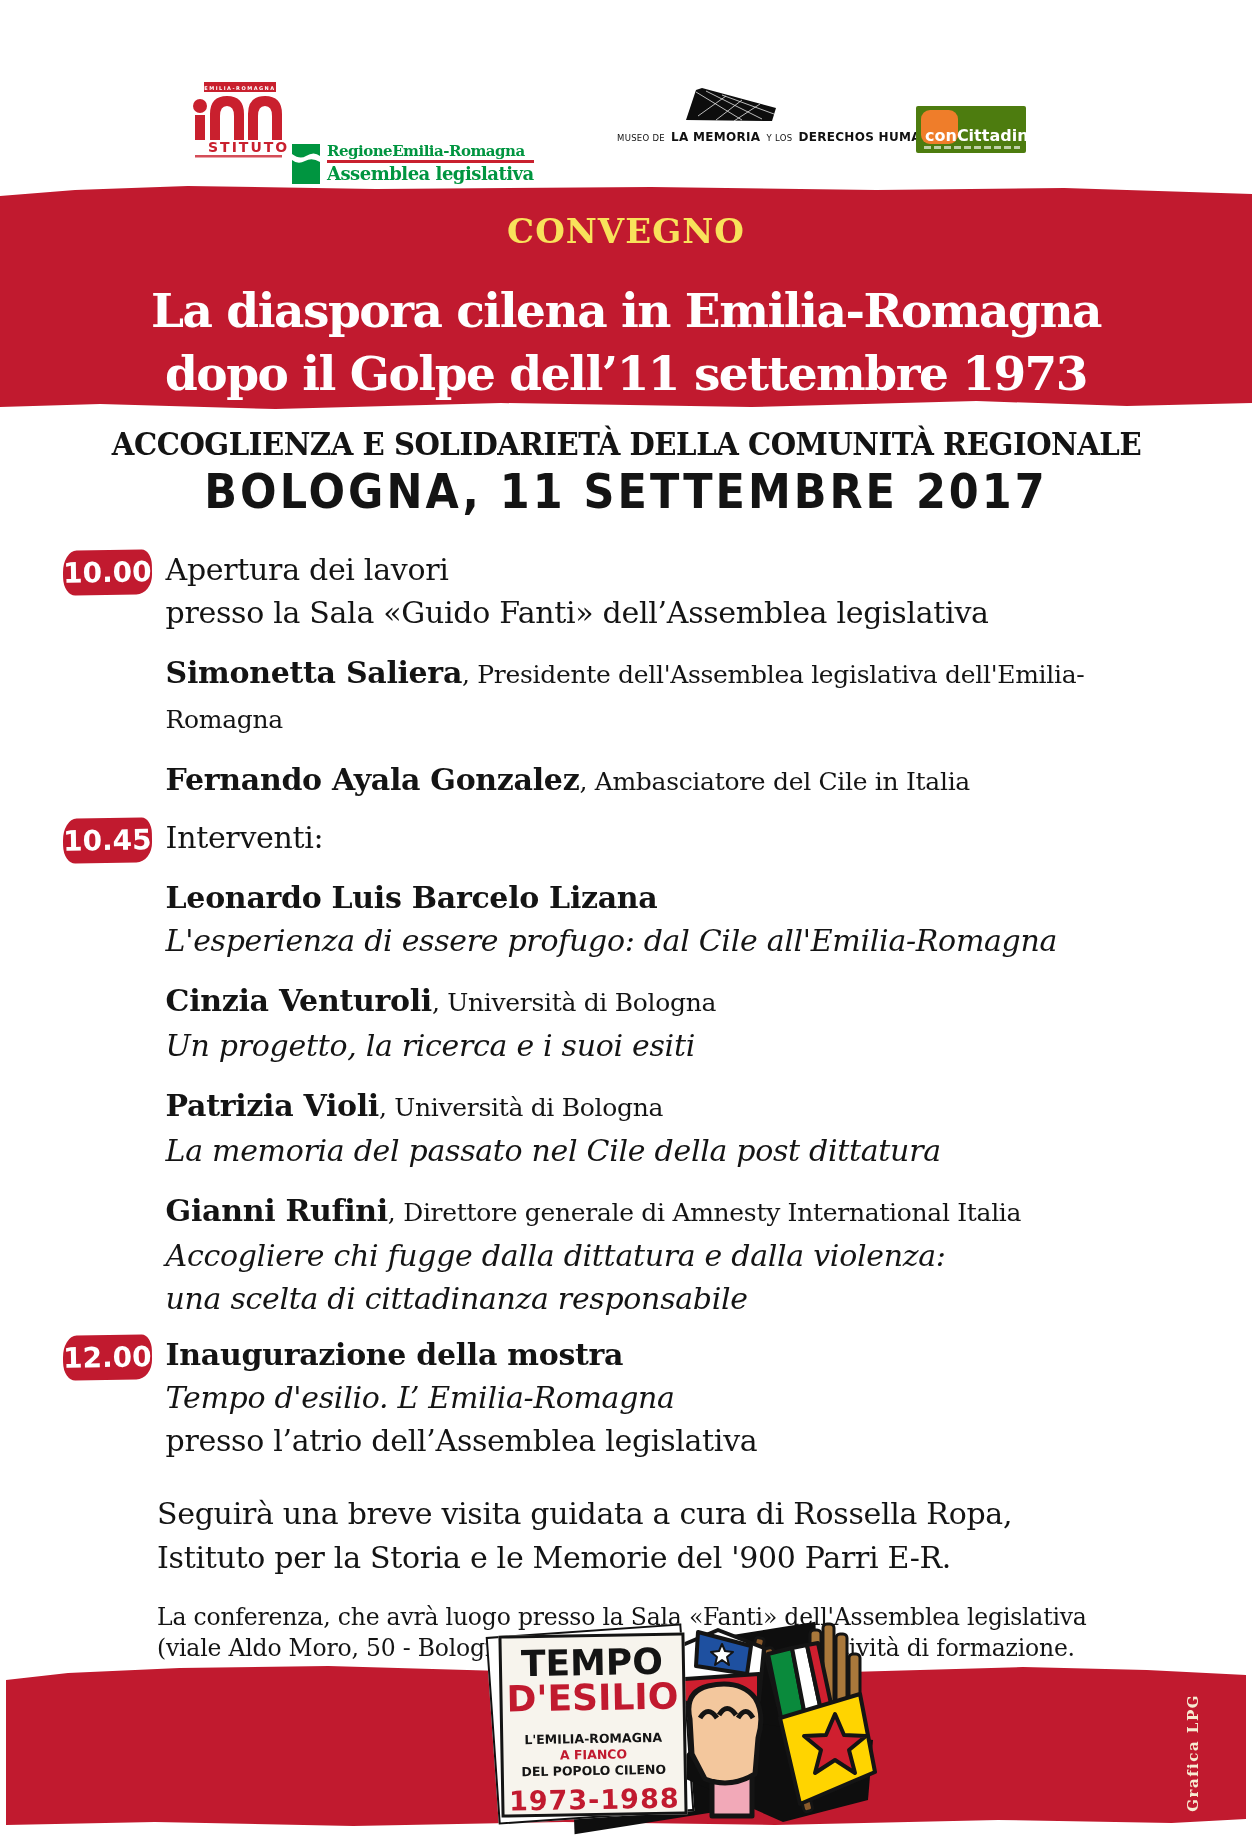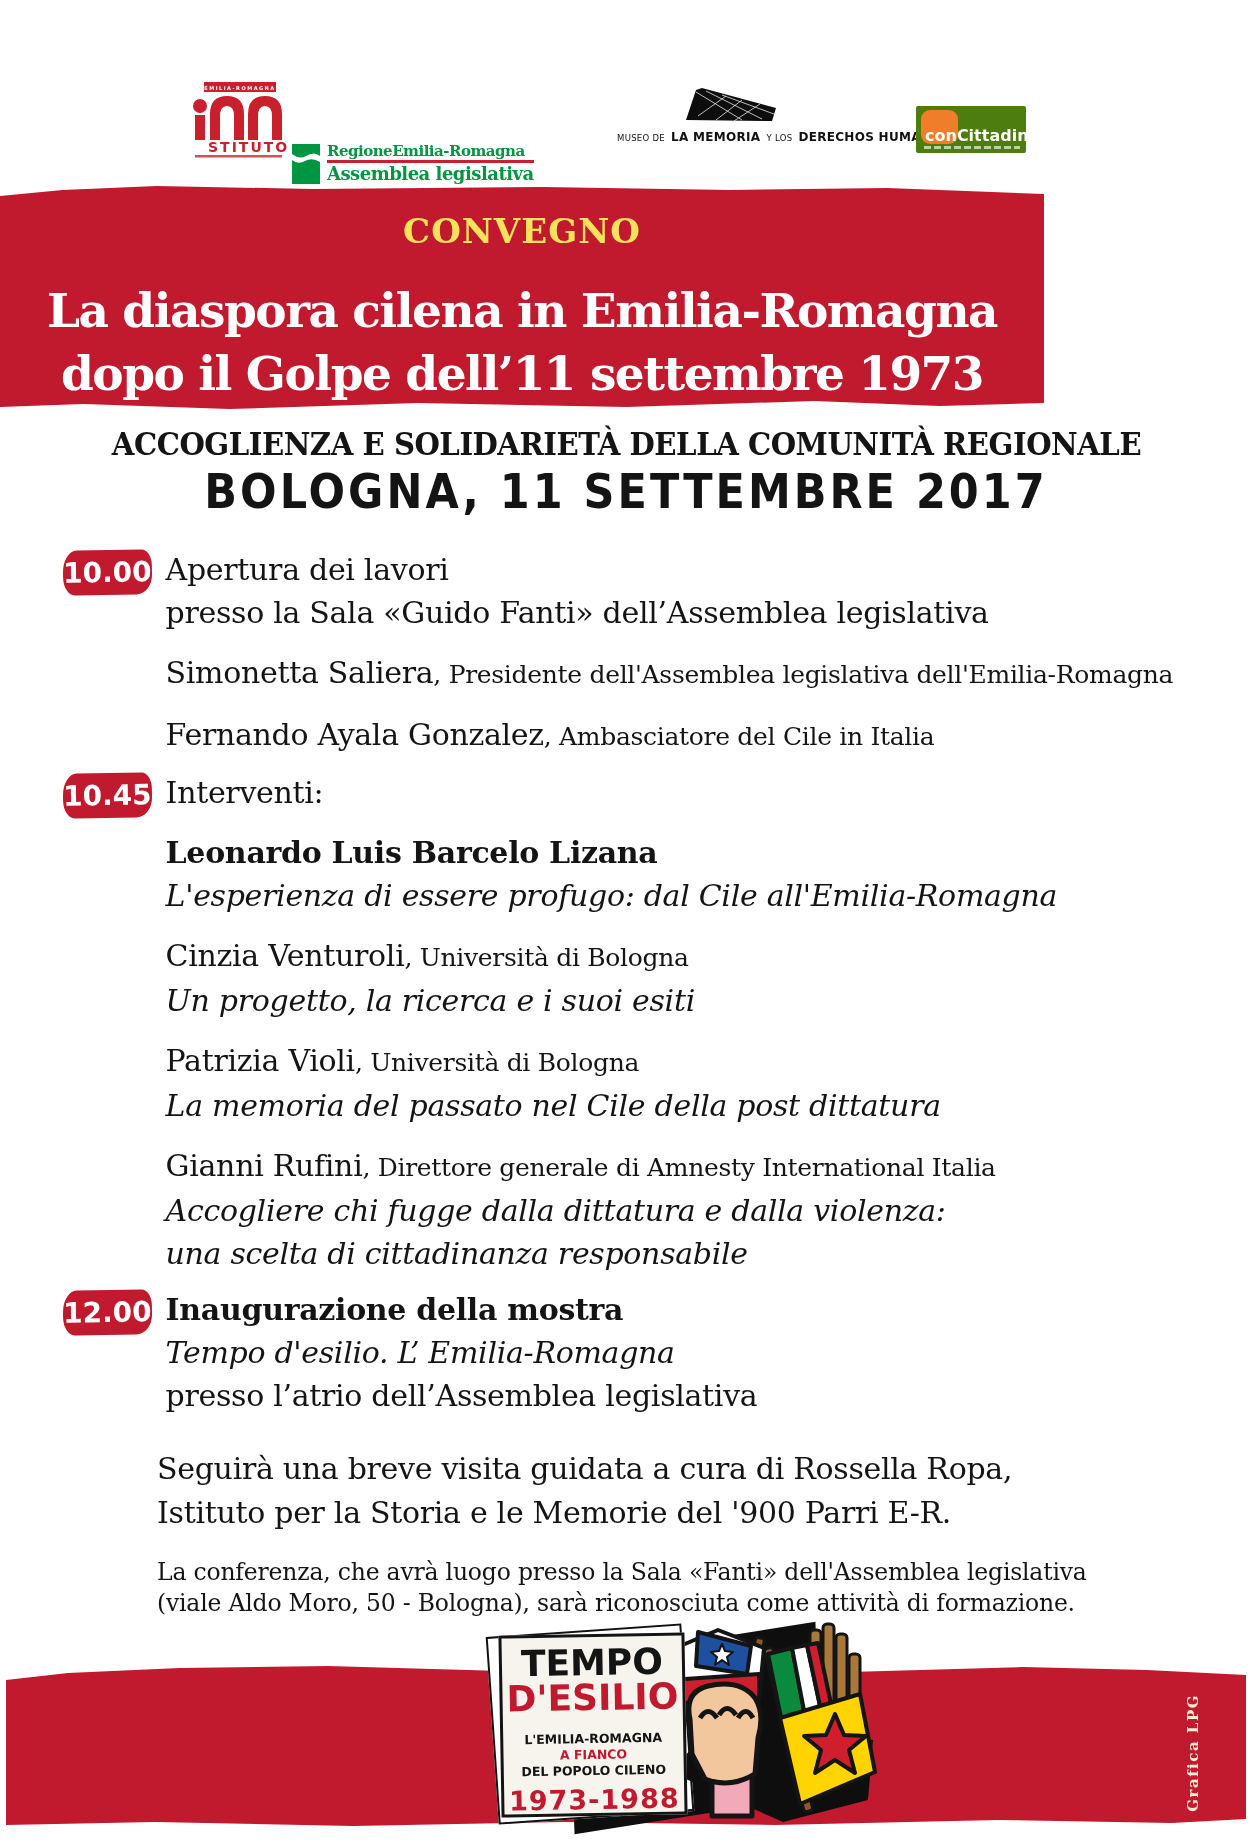--- a/index.html
+++ b/index.html
@@ -18,21 +18,21 @@
                  letter-spacing:0.3px;white-space:nowrap;}
   .museo-caption b{font-size:12px;}
   .logo-concittadini{position:absolute;left:916px;top:106px;width:110px;height:47px;
                      background:#4d7c0f;border-radius:2px;text-align:center;}
   .cc-orange{position:absolute;left:5px;top:4px;width:37px;height:34px;background:#ef7d2a;border-radius:9px;}
   .cc-text{position:absolute;left:9px;top:20px;font:bold 16px "DejaVu Sans",sans-serif;color:#fff;letter-spacing:0;}
   .cc-tag{position:absolute;left:8px;bottom:4px;right:6px;height:3px;opacity:.75;
           background:repeating-linear-gradient(90deg,rgba(255,255,255,.85) 0 7px,transparent 7px 10px);}
 
   
-  .banner{position:absolute;left:0;top:186px;width:1044px;height:226px;background:#c11a2f;
+  .banner{position:absolute;left:0;top:186px;width:1252px;height:226px;background:#c11a2f;
           text-align:center;color:#fff;
           clip-path:polygon(0 10px,6% 4px,15% 0,30% 3px,52% 1px,70% 4px,85% 2px,100% 8px,
                             100% 217px,90% 220px,78% 215px,60% 221px,40% 217px,22% 223px,8% 218px,0 221px);}
   .kicker{padding-top:25px;font:bold 34px "DejaVu Serif",serif;color:#f8e25b;letter-spacing:1px;}
   .banner-title{margin-top:28px;font:bold 47px/1.35 "DejaVu Serif",serif;letter-spacing:-1.5px;}
 
   
   .subtitle{position:absolute;top:426px;width:100%;text-align:center;}
   .subtitle span{display:inline-block;transform:scaleX(.94);font:bold 31px "DejaVu Serif",serif;letter-spacing:-0.5px;}
   .dateline{position:absolute;top:466px;width:100%;text-align:center;}
@@ -42,21 +42,21 @@
   .schedule{position:absolute;left:63px;top:548px;width:1120px;}
   .section{display:flex;margin-bottom:13px;}
   .badge{flex:0 0 80px;height:45px;margin-right:14px;margin-top:2px;background:#c11a2f;color:#fff;
          display:flex;align-items:center;justify-content:center;
          font:bold 28px "DejaVu Sans",sans-serif;
          border-radius:14px 10px 16px 12px / 22px 16px 20px 18px;transform:rotate(-1deg);}
   .content{flex:1;}
   .group{margin-bottom:17px;}
   .group:last-child{margin-bottom:0;}
   .ln{font-size:30px;line-height:43px;letter-spacing:-0.3px;}
-  .ln .name{font-weight:normal;}
+  .ln .name{font-weight:bold;}
   .ln .role{font-size:25px;}
   .ln.bold{font-weight:bold;}
   .ln.italic{font-style:italic;}
   .closing{margin:30px 0 0 94px;font-size:30px;line-height:44px;letter-spacing:-0.3px;}
   .note{margin:22px 0 0 94px;font-size:23.5px;line-height:31px;letter-spacing:-0.2px;}
 
   
   .band{position:absolute;left:6px;top:1666px;width:1240px;height:161px;background:#c11a2f;
         clip-path:polygon(0 14px,5% 7px,14% 2px,26% 0,40% 5px,55% 2px,68% 6px,82% 1px,92% 4px,100% 9px,
                           100% 153px,94% 157px,80% 154px,62% 159px,45% 156px,28% 160px,12% 156px,0 159px);}

